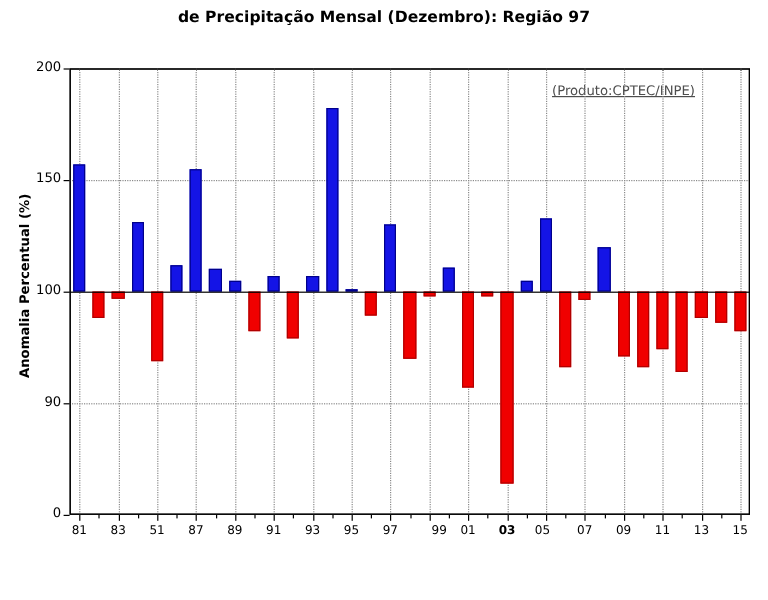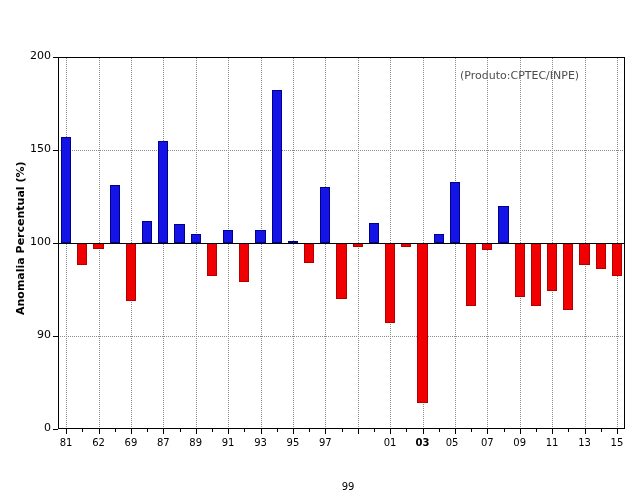--- a/index.html
+++ b/index.html
@@ -11,28 +11,29 @@
   .axis-label-x{position:absolute;font-size:11px;font-weight:bold;color:#000;text-align:center;}
   .ytick-label{position:absolute;font-size:11px;color:#000;text-align:right;white-space:nowrap;}
   .xtick-label{position:absolute;font-size:10px;color:#000;text-align:center;white-space:nowrap;}
   .tick-mark{position:absolute;background:#000;}
   .gridline{position:absolute;border-top:1px dotted #8a8a8a;}
   .vgridline{position:absolute;border-left:1px dotted #8a8a8a;}
   .baseline{position:absolute;background:#000;height:1px;}
   .bar{position:absolute;box-sizing:border-box;}
   .bar-pos{background:#1414e6;border:1px solid #00008b;}
   .bar-neg{background:#f00000;border:1px solid #b00000;}
-  .source{position:absolute;font-size:11px;color:#4d4d4d;}
+  .source{position:absolute;font-size:11px;color:#4d4d4d;text-decoration:underline;}
 </style>
 </head>
 <body>
 
 <div id="root">
 
   <div class="title">
+    <div>de Precipitação Mensal (Dezembro): Região 97</div>
   </div>
 
   <div id="plot" class="plot-frame" style="left: 58px; top: 57px; width: 567px; height: 372px;"></div>
 
   <div id="ylabel" class="axis-label-y" style="left: 14px; top: 315px;">Anomalia Percentual (%)</div>
 
   <div id="source" class="source" style="left: 460px; top: 69px;">(Produto:CPTEC/INPE)</div>
 
 <div class="tick-mark" style="left: 53px; top: 429px; width: 5px; height: 1px;"></div>
     <div class="ytick-label" style="left: 6px; width: 45px; top: 421px;">0</div>
@@ -45,25 +46,25 @@
     <div class="tick-mark" style="left: 53px; top: 150px; width: 5px; height: 1px;"></div>
     <div class="ytick-label" style="left: 6px; width: 45px; top: 142px;">150</div>
     <div class="tick-mark" style="left: 53px; top: 57px; width: 5px; height: 1px;"></div>
     <div class="ytick-label" style="left: 6px; width: 45px; top: 49px;">200</div>
     <div class="vgridline" style="left: 66px; top: 57px; height: 372px;"></div>
     <div class="tick-mark" style="left: 66px; top: 429px; width: 1px; height: 5px;"></div>
     <div class="xtick-label" style="left: 51.1px; width: 30px; top: 437px;">81</div>
     <div class="tick-mark" style="left: 82px; top: 429px; width: 1px; height: 3px;"></div>
     <div class="vgridline" style="left: 99px; top: 57px; height: 372px;"></div>
     <div class="tick-mark" style="left: 99px; top: 429px; width: 1px; height: 5px;"></div>
-    <div class="xtick-label" style="left: 83.5px; width: 30px; top: 437px;">62</div>
+    <div class="xtick-label" style="left: 83.5px; width: 30px; top: 437px;">83</div>
     <div class="tick-mark" style="left: 115px; top: 429px; width: 1px; height: 3px;"></div>
     <div class="vgridline" style="left: 131px; top: 57px; height: 372px;"></div>
     <div class="tick-mark" style="left: 131px; top: 429px; width: 1px; height: 5px;"></div>
-    <div class="xtick-label" style="left: 115.9px; width: 30px; top: 437px;">69</div>
+    <div class="xtick-label" style="left: 115.9px; width: 30px; top: 437px;">51</div>
     <div class="tick-mark" style="left: 147px; top: 429px; width: 1px; height: 3px;"></div>
     <div class="vgridline" style="left: 163px; top: 57px; height: 372px;"></div>
     <div class="tick-mark" style="left: 163px; top: 429px; width: 1px; height: 5px;"></div>
     <div class="xtick-label" style="left: 148.3px; width: 30px; top: 437px;">87</div>
     <div class="tick-mark" style="left: 180px; top: 429px; width: 1px; height: 3px;"></div>
     <div class="vgridline" style="left: 196px; top: 57px; height: 372px;"></div>
     <div class="tick-mark" style="left: 196px; top: 429px; width: 1px; height: 5px;"></div>
     <div class="xtick-label" style="left: 180.7px; width: 30px; top: 437px;">89</div>
     <div class="tick-mark" style="left: 212px; top: 429px; width: 1px; height: 3px;"></div>
     <div class="vgridline" style="left: 228px; top: 57px; height: 372px;"></div>
@@ -77,21 +78,21 @@
     <div class="vgridline" style="left: 293px; top: 57px; height: 372px;"></div>
     <div class="tick-mark" style="left: 293px; top: 429px; width: 1px; height: 5px;"></div>
     <div class="xtick-label" style="left: 277.9px; width: 30px; top: 437px;">95</div>
     <div class="tick-mark" style="left: 309px; top: 429px; width: 1px; height: 3px;"></div>
     <div class="vgridline" style="left: 325px; top: 57px; height: 372px;"></div>
     <div class="tick-mark" style="left: 325px; top: 429px; width: 1px; height: 5px;"></div>
     <div class="xtick-label" style="left: 310.3px; width: 30px; top: 437px;">97</div>
     <div class="tick-mark" style="left: 342px; top: 429px; width: 1px; height: 3px;"></div>
     <div class="vgridline" style="left: 358px; top: 57px; height: 372px;"></div>
     <div class="tick-mark" style="left: 358px; top: 429px; width: 1px; height: 5px;"></div>
-    <div class="xtick-label" style="left: 333px; width: 30px; top: 437px; margin-top: 44px;">99</div>
+    <div class="xtick-label" style="left: 351px; width: 30px; top: 437px;">99</div>
     <div class="tick-mark" style="left: 374px; top: 429px; width: 1px; height: 3px;"></div>
     <div class="vgridline" style="left: 390px; top: 57px; height: 372px;"></div>
     <div class="tick-mark" style="left: 390px; top: 429px; width: 1px; height: 5px;"></div>
     <div class="xtick-label" style="left: 375.1px; width: 30px; top: 437px;">01</div>
     <div class="tick-mark" style="left: 406px; top: 429px; width: 1px; height: 3px;"></div>
     <div class="vgridline" style="left: 423px; top: 57px; height: 372px;"></div>
     <div class="tick-mark" style="left: 423px; top: 429px; width: 1px; height: 5px;"></div>
     <div class="xtick-label" style="left: 407.5px; width: 30px; top: 437px; font-weight: bold;">03</div>
     <div class="tick-mark" style="left: 439px; top: 429px; width: 1px; height: 3px;"></div>
     <div class="vgridline" style="left: 455px; top: 57px; height: 372px;"></div>

